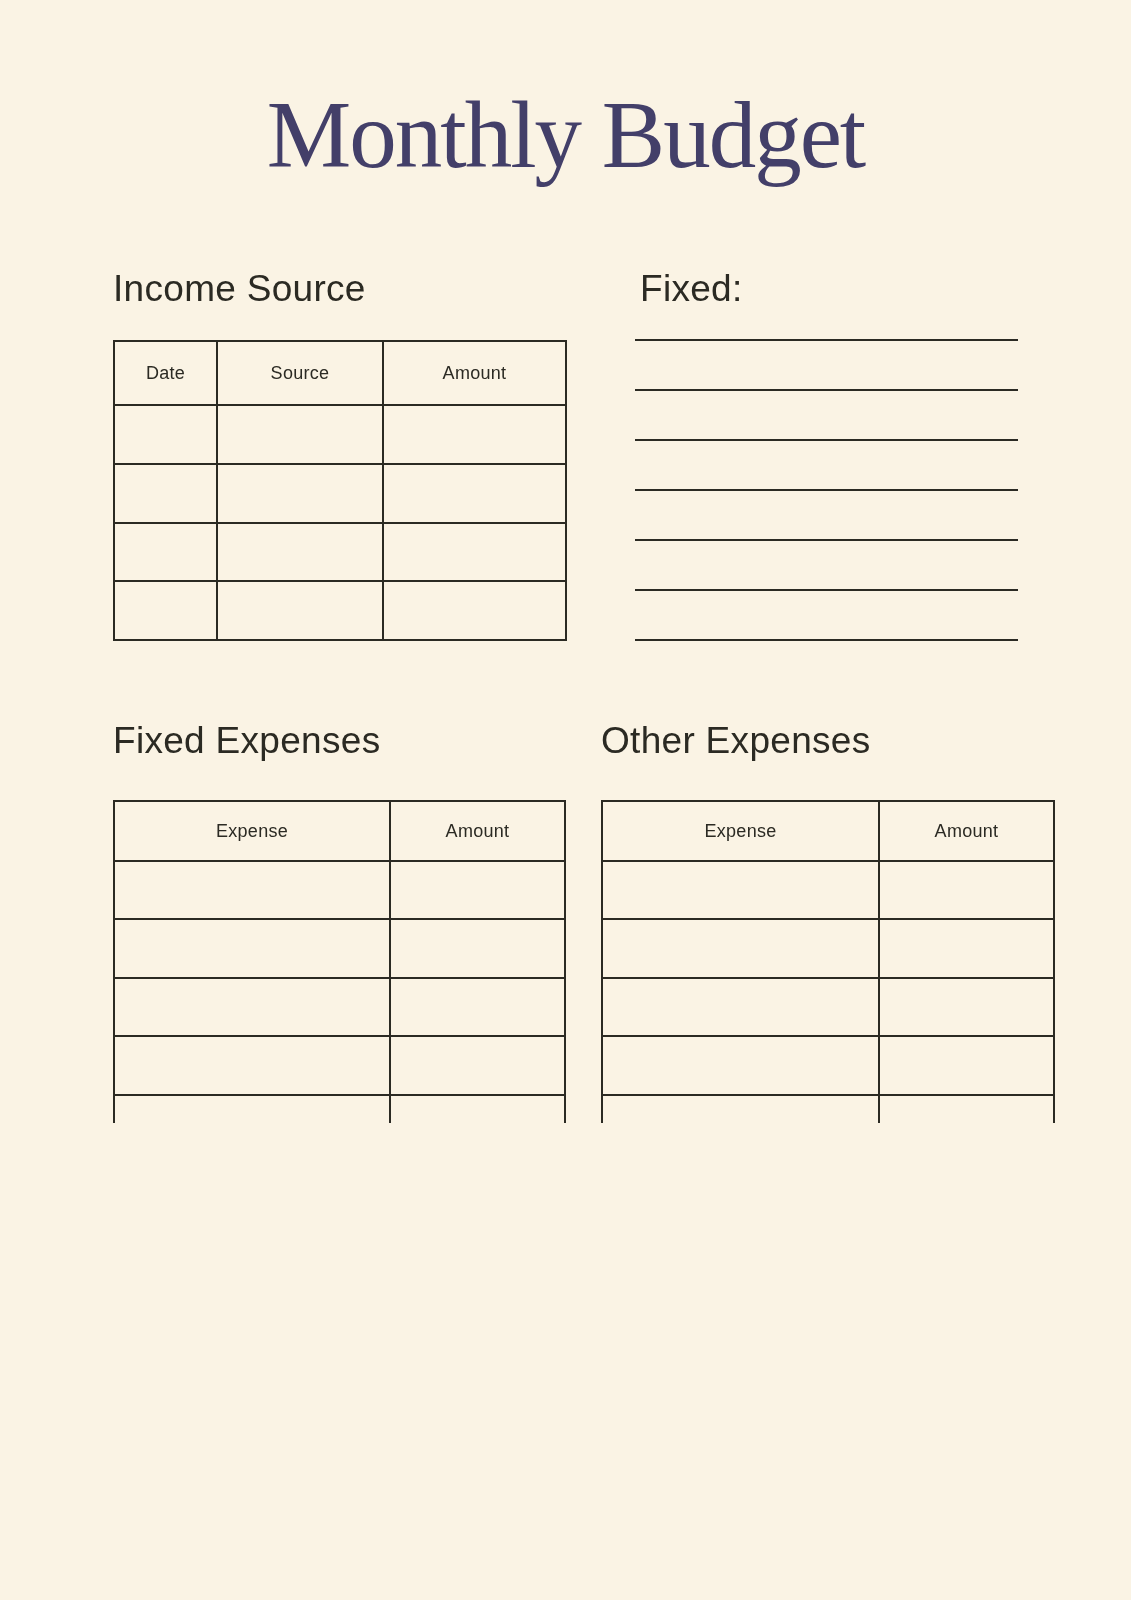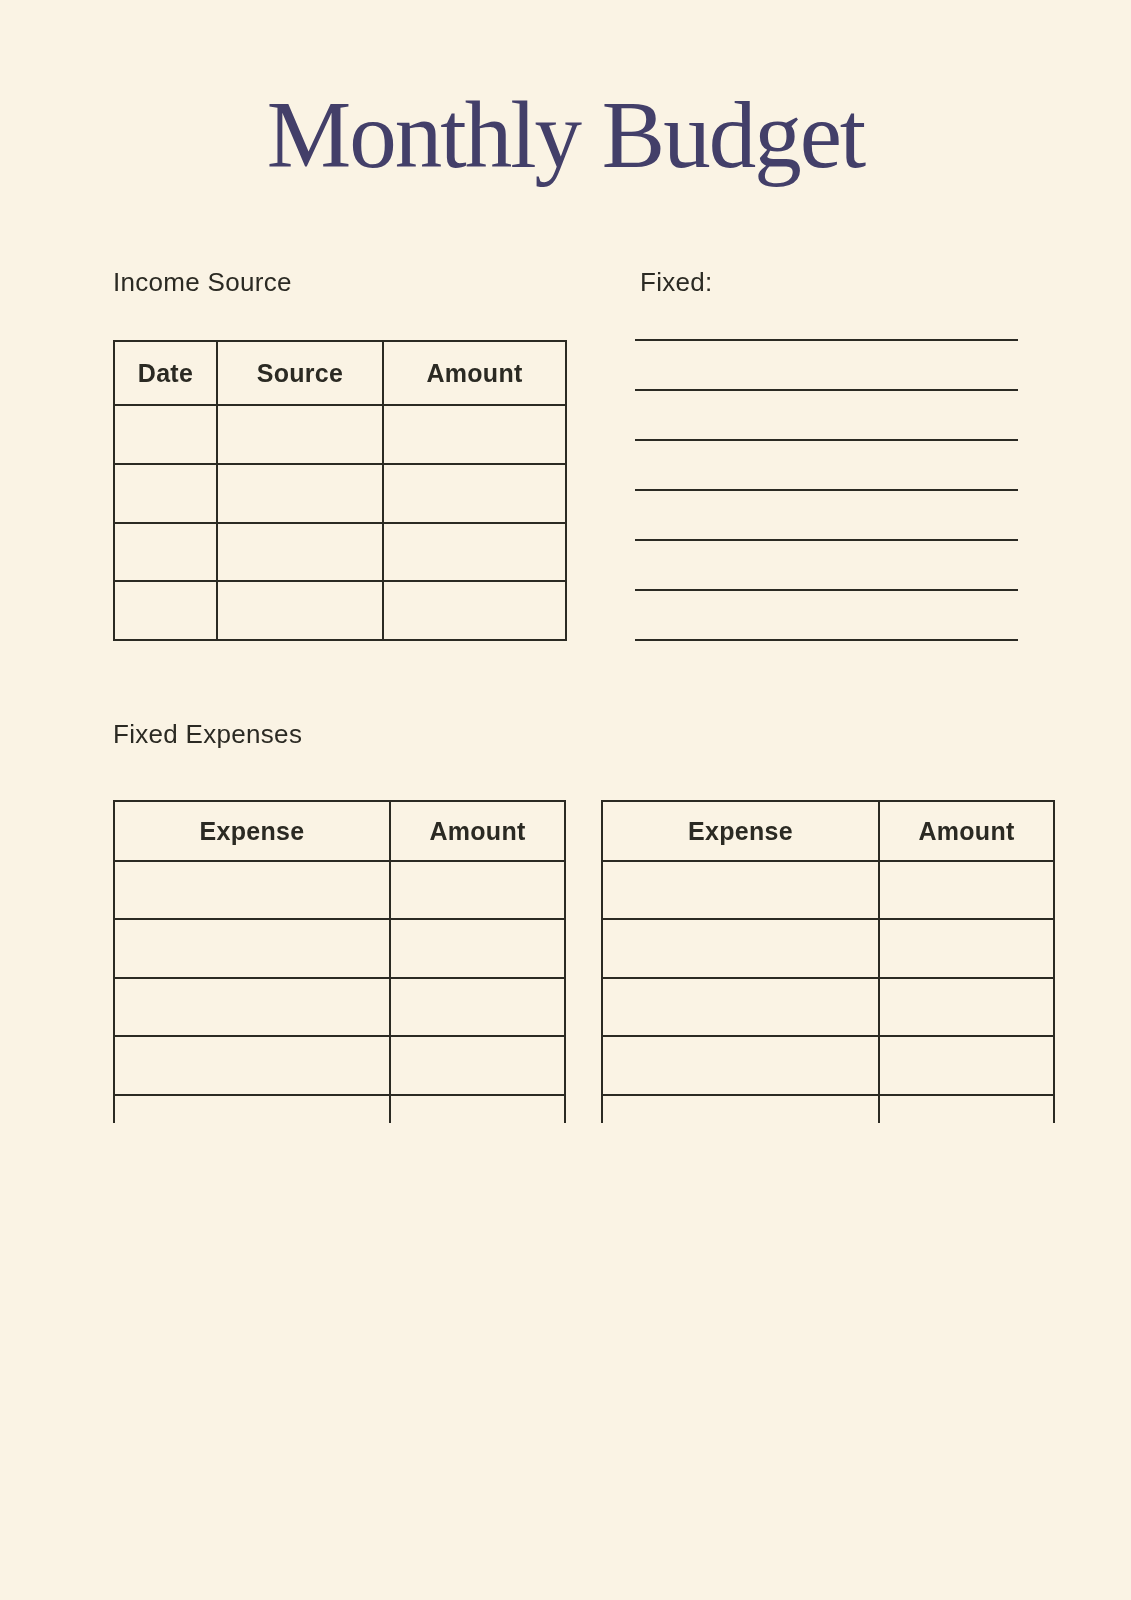--- a/index.html
+++ b/index.html
@@ -27,21 +27,21 @@
     text-align: center;
     font-family: "Liberation Serif", "DejaVu Serif", serif;
     font-weight: 400;
     font-size: 95px;
     line-height: 1.12;
     letter-spacing: -2px;
     color: var(--title);
   }
   .heading {
     position: absolute;
-    font-size: 26px;
+    font-size: 37px;
     font-weight: 400;
     letter-spacing: 0.3px;
     line-height: 1.2;
     color: var(--ink);
   }
   .income-heading { left: 113px; top: 267px; }
   .notes-heading  { left: 640px; top: 267px; }
   .fixed-heading  { left: 113px; top: 719px; }
   .other-heading  { left: 601px; top: 719px; }
 
@@ -50,22 +50,22 @@
     border-collapse: collapse;
     table-layout: fixed;
   }
   table.grid th, table.grid td {
     border: 2px solid var(--ink);
     padding: 0;
     text-align: center;
     vertical-align: middle;
   }
   table.grid th {
-    font-size: 25px;
-    font-weight: 700;
+    font-size: 18px;
+    font-weight: 400;
     letter-spacing: 0.3px;
     color: var(--ink);
   }
   table.grid td { font-size: 22px; }
 
   .income-table { left: 113px; top: 340px; width: 452px; }
   .income-table thead tr { height: 64px; }
   .income-table tbody tr { height: 58.75px; }
 
   .fixed-table { left: 113px; top: 800px; width: 451px; }
@@ -196,20 +196,21 @@
           <td></td>
           <td></td>
         </tr>
         <tr>
           <td></td>
           <td></td>
         </tr>
       </tbody>
   </table>
 
+  <div class="heading other-heading">Other Expenses</div>
 
   <table class="grid other-table">
     <colgroup>
       <col style="width:277px">
         <col style="width:175px">
     </colgroup>
     <thead>
       <tr>
           <th>Expense</th>
           <th>Amount</th>

